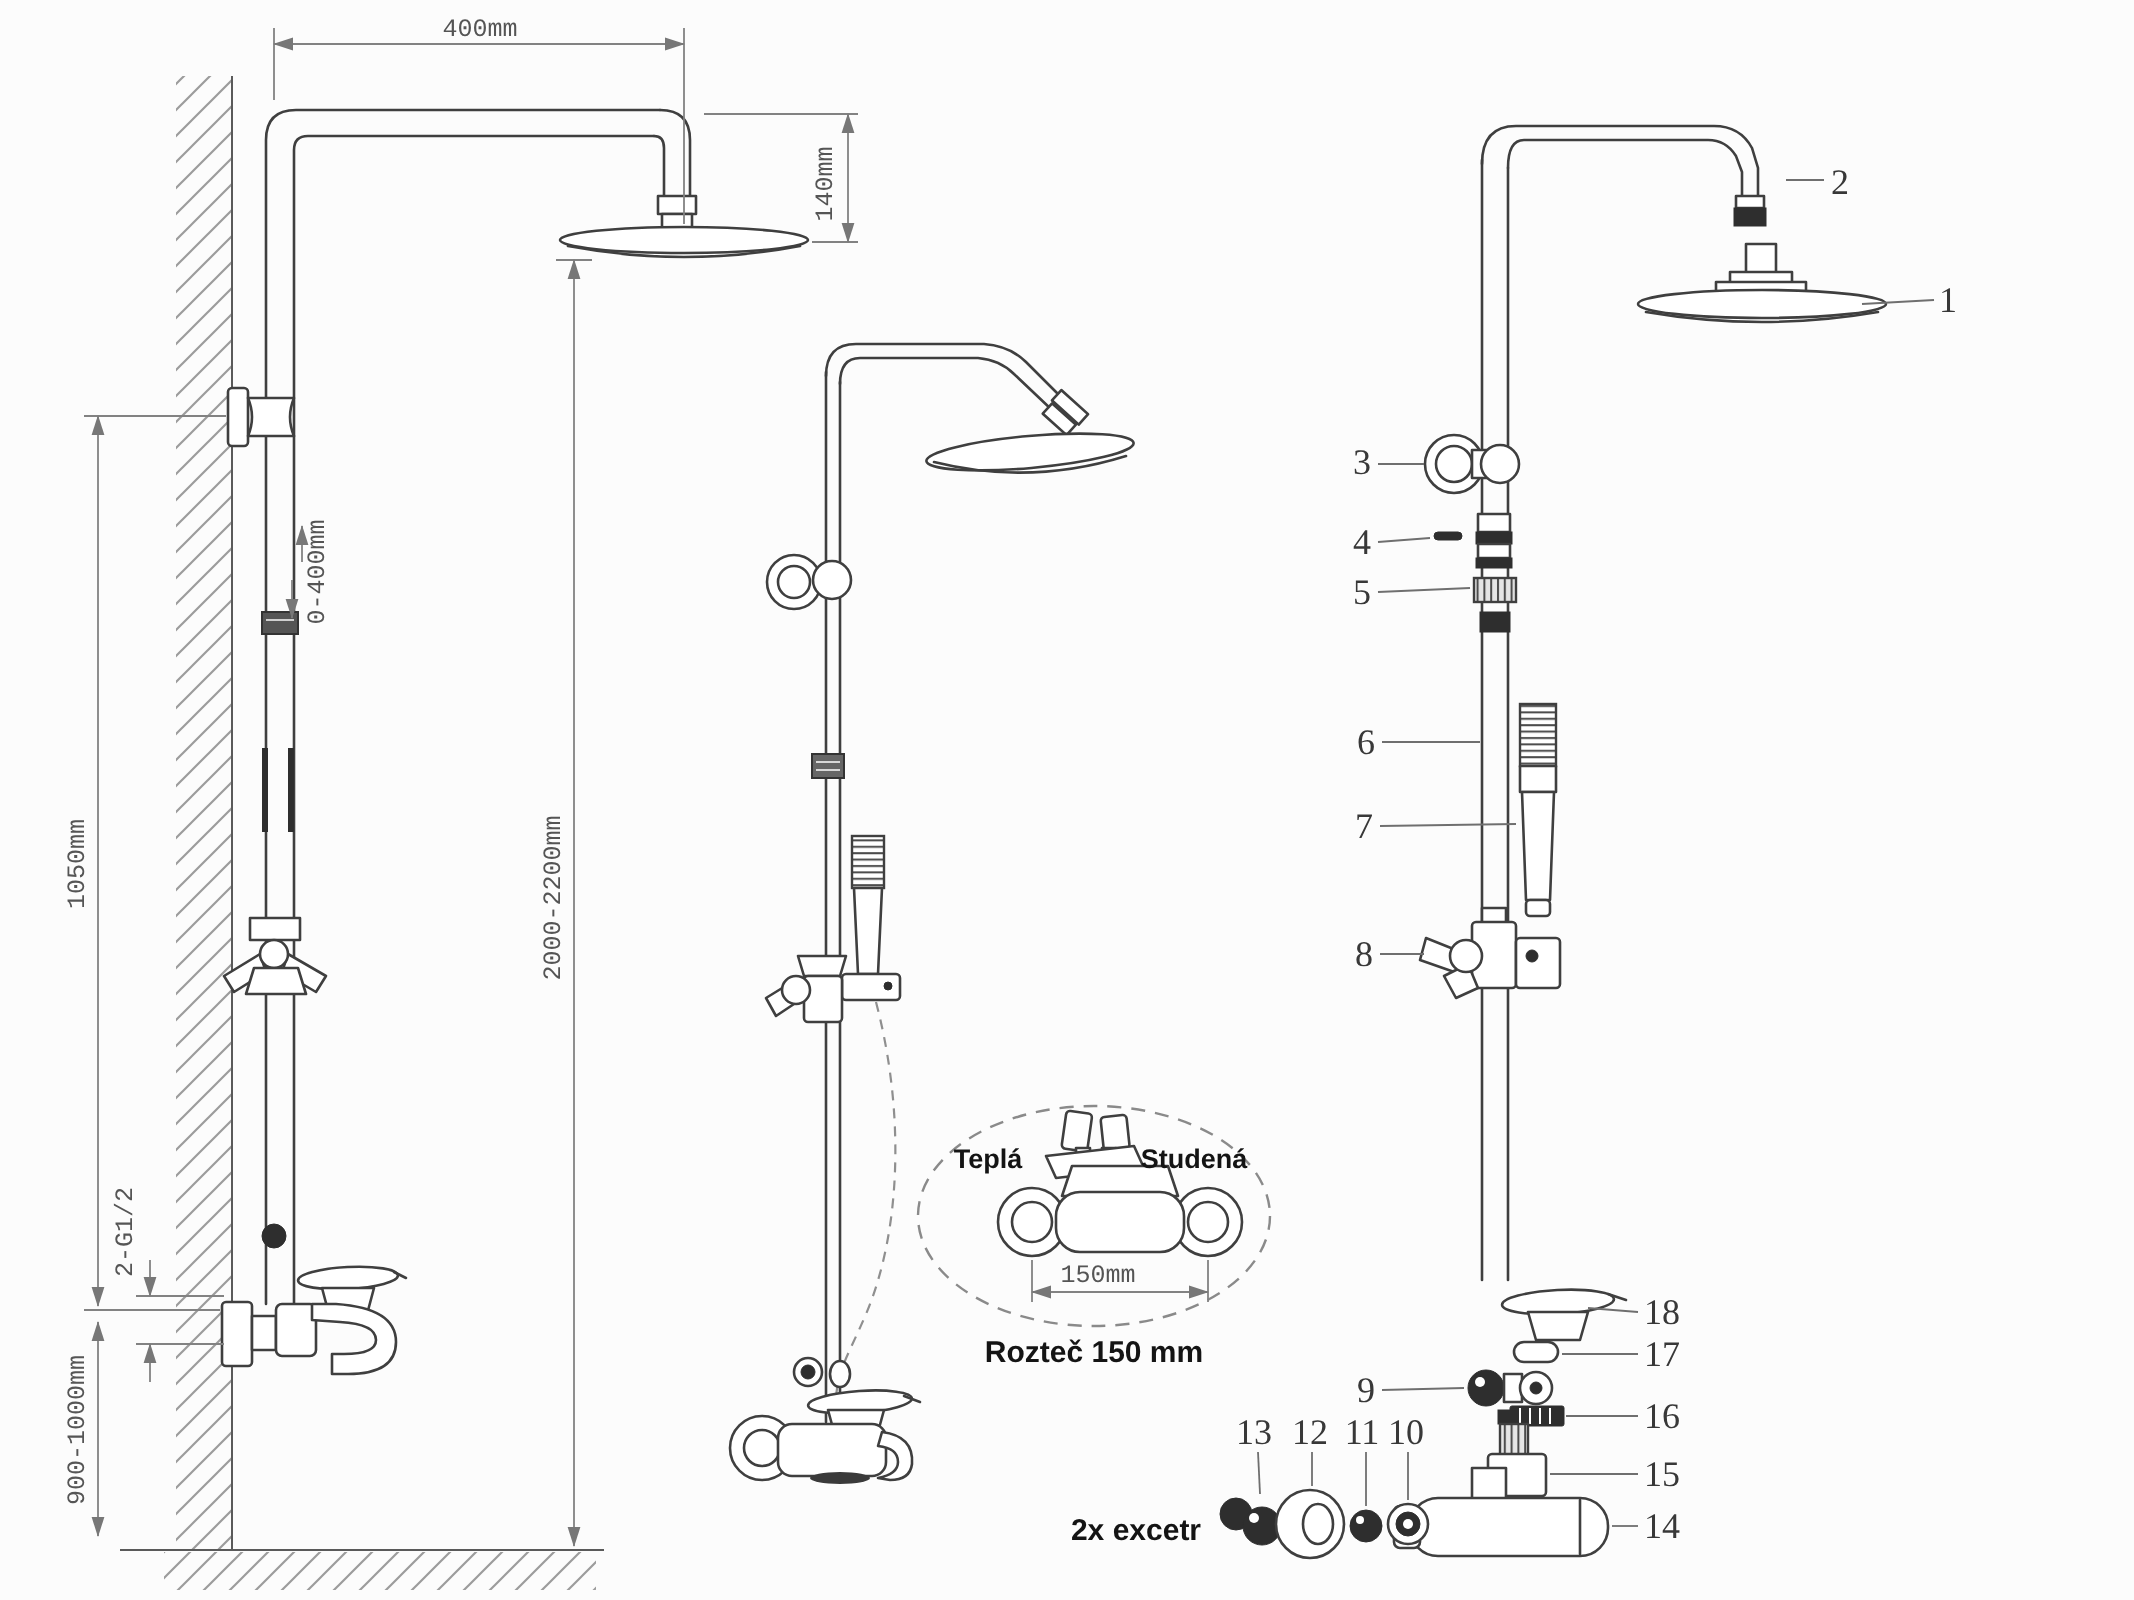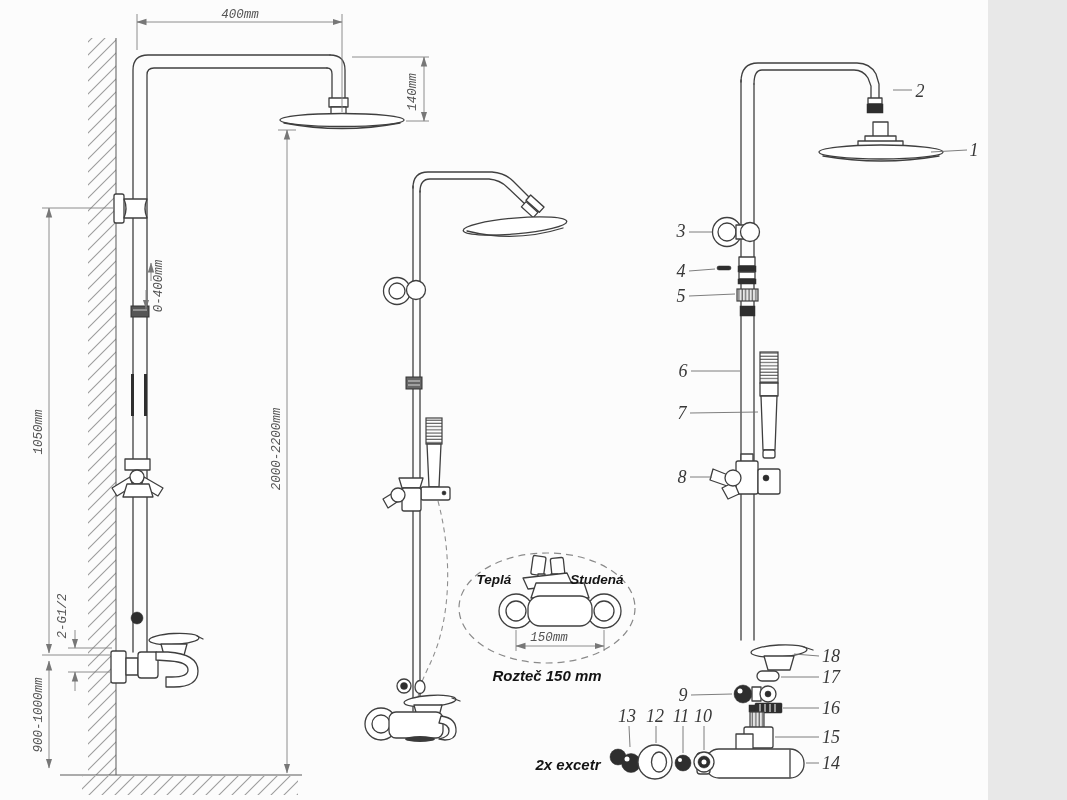--- a/index.html
+++ b/index.html
@@ -1,17 +1,17 @@
 <!DOCTYPE html>
 <html><head>
 <meta charset="utf-8">
 <style>
   html,body{margin:0;padding:0;background:#e8e8e8;}
-  .stage{width:988px;height:800px;background:#ffffff;position:relative;overflow:hidden;
-         font-family:"Liberation Sans",sans-serif;font-style:italic;}
+  .stage{width:1067px;height:800px;background:#ffffff;position:relative;overflow:hidden;
+         font-family:"Liberation Sans",sans-serif;}
   svg{display:block;}
   .p  {fill:#ffffff;stroke:#3f3f3f;stroke-width:1.3;stroke-linejoin:round;}
   .ln {fill:none;stroke:#3f3f3f;stroke-width:1.3;stroke-linecap:round;}
   .thin{fill:none;stroke:#5a5a5a;stroke-width:1;}
   .dk {fill:#2e2e2e;stroke:#2e2e2e;stroke-width:.5;}
   .dim{stroke:#828282;stroke-width:.9;fill:none;}
   .lead{stroke:#6f6f6f;stroke-width:.9;fill:none;}
   .hose{fill:none;stroke:#8f8f8f;stroke-width:1.1;stroke-dasharray:5 4;}
   .dimtxt{font-family:"Liberation Mono","DejaVu Sans Mono",monospace;font-size:12.5px;fill:#555;}
   .calltxt{font-family:"Liberation Serif","DejaVu Serif",serif;font-size:18px;fill:#383838;}

